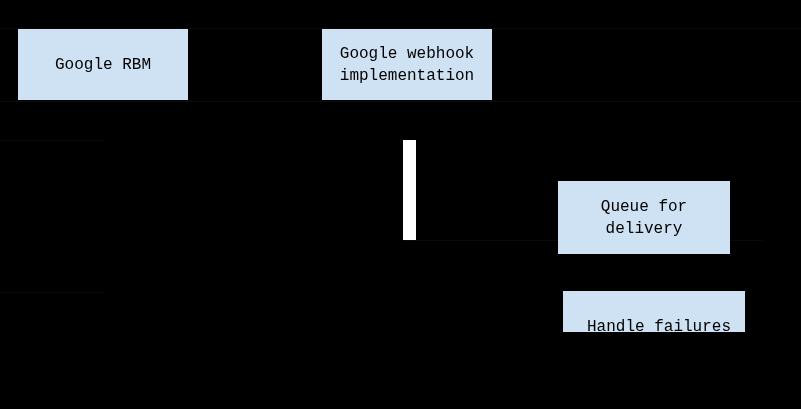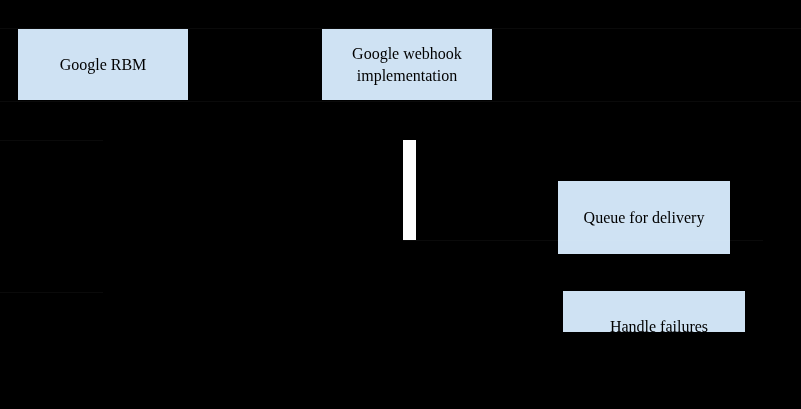--- a/index.html
+++ b/index.html
@@ -6,21 +6,21 @@
     margin: 0;
     padding: 0;
     background: #000;
   }
   .canvas {
     position: relative;
     width: 801px;
     height: 332px;
     background: var(--bg, #000000);
     overflow: hidden;
-    font-family: Liberation Serif, serif;
+    font-family: Liberation Mono, monospace;
   }
   .node {
     position: absolute;
     background: var(--node-fill, #cfe2f3);
     color: var(--node-text, #000000);
     display: flex;
     align-items: center;
     justify-content: center;
     text-align: center;
     font-size: 16px;

